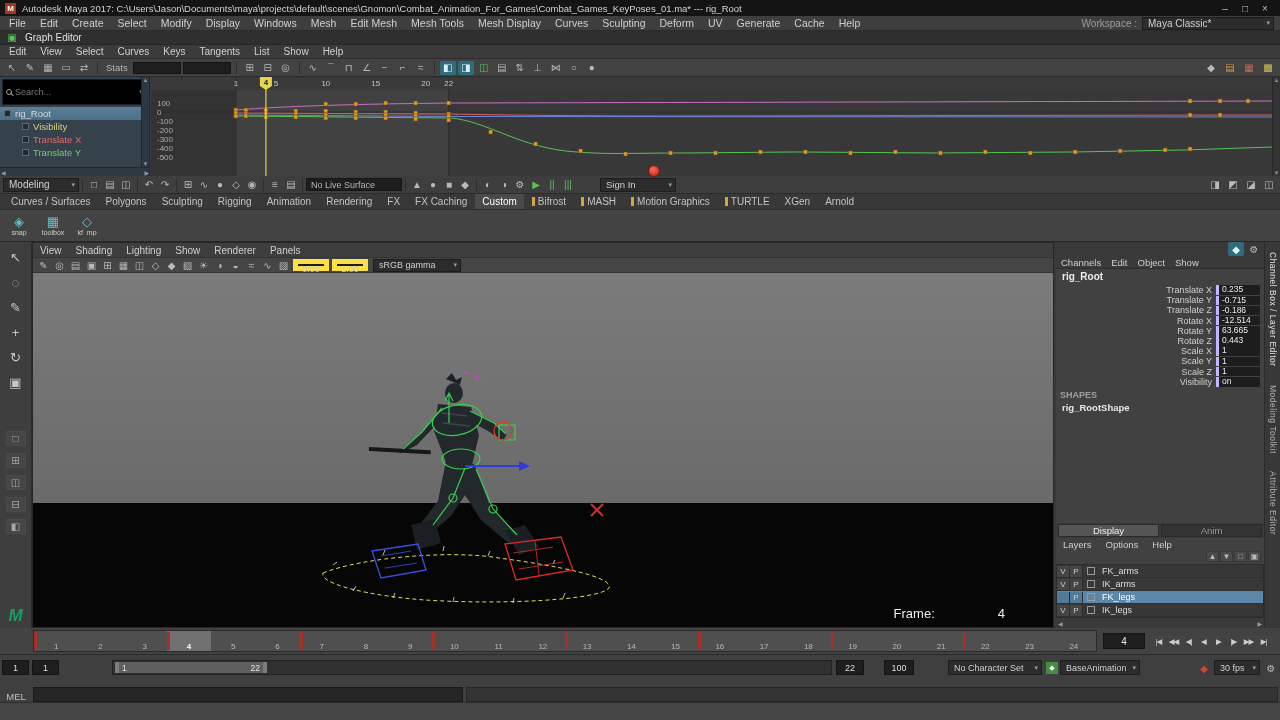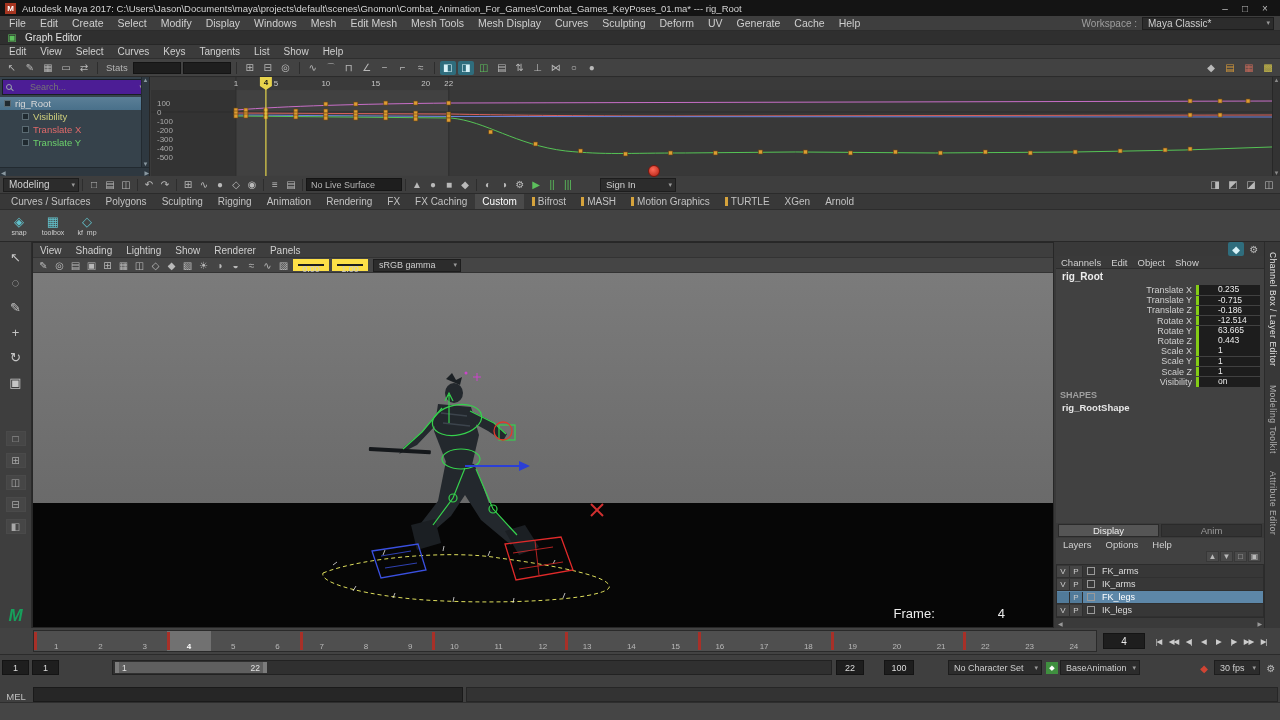--- a/index.html
+++ b/index.html
@@ -22,21 +22,21 @@
 .combo::after{content:"▾";position:absolute;right:3px;top:50%;transform:translateY(-55%);font-size:7px;color:#9a9a9a}
 #workspace .combo{width:132px}
 
 
 #ge{position:absolute;top:31px;left:0;width:1280px;height:145px;background:#3b3b3b}
 .ge-titlebar{height:14px;background:#2f2f2f;display:flex;align-items:center;gap:5px;padding:0 4px;font-size:10px;color:#e0e0e0;border-bottom:1px solid #262626}
 .ge-menus{height:14px;display:flex;align-items:center;font-size:10px;background:#3b3b3b;border-bottom:1px solid #2e2e2e;padding:0 2px}
 .ge-toolbar{height:18px;display:flex;align-items:center;background:#424242;border-bottom:1px solid #2b2b2b;padding:0 4px;gap:2px}
 .ge-body{position:relative;height:99px}
 .ge-outliner{position:absolute;left:0;top:0;width:150px;height:99px;background:#36424b;border-right:1px solid #262626;overflow:hidden}
-.ge-search{display:flex;align-items:center;margin:2px;height:16px;background:#4c1d95;border:1px solid #181f24;padding:0 3px;gap:18px}
+.ge-search{display:flex;align-items:center;margin:2px;height:26px;background:#000000;border:1px solid #181f24;padding:0 3px;gap:3px}
 .ge-search input{flex:1;background:transparent;border:none;outline:none;color:#b5b5b5;font-size:9px;font-family:inherit;min-width:0}
 .mag{width:6px;height:6px;border:1px solid #98a4aa;border-radius:50%;position:relative;display:inline-block;flex:0 0 auto}
 .mag::after{content:"";position:absolute;width:4px;height:1px;background:#98a4aa;transform:rotate(45deg);right:-3px;bottom:-1px}
 .caret-sm{font-size:7px;color:#9a9a9a}
 .tree-row{height:13px;display:flex;align-items:center;gap:4px;padding-left:4px;font-size:9.5px}
 .tree-row.child{padding-left:22px}
 .tree-row.sel{background:linear-gradient(#5b7f97,#49708a)}
 .bullet{width:7px;height:7px;background:#202a30;border:1px solid #5a6a72;flex:0 0 auto}
 .ge-ol-vscroll{position:absolute;right:0;top:0;width:8px;height:90px;background:#2e3840;border-left:1px solid #222a30;display:flex;flex-direction:column;justify-content:space-between;align-items:center;font-size:6px;color:#8a98a0}
 .ge-hscroll{position:absolute;left:0;bottom:0;width:150px;height:9px;background:#2e3840;border-top:1px solid #222a30;display:flex;justify-content:space-between;align-items:center;font-size:6px;color:#8a98a0;padding:0 1px}
@@ -94,21 +94,21 @@
 
 
 #cb{position:absolute;left:1056px;top:242px;width:208px;height:386px;background:#414141;display:flex;flex-direction:column}
 .cb-pins{flex:0 0 13px;display:flex;justify-content:flex-end;gap:2px;padding:0 2px;background:#393939}
 .cb-tabs{flex:0 0 13px;display:flex;align-items:center;font-size:9.5px;background:#3a3a3a;border-bottom:1px solid #2d2d2d}
 .cb-tabs .menu-item{padding:0 5px}
 .cb-node{flex:0 0 14px;font-size:10px;font-weight:bold;color:#ececec;padding:2px 0 0 6px}
 .cb-rows{flex:0 0 104px;padding-top:2px}
 .chan-row{height:10.2px;display:flex;align-items:center;justify-content:flex-end;padding-right:4px}
 .chan-name{font-size:9px;color:#cfcfcf;margin-right:4px}
-.chan-val{width:64px;height:9.5px;background:#1d1d1d;border-left:3px solid #84cc16;color:#ececec;font-size:8.5px;line-height:9.5px;padding-left:19px;overflow:hidden}
+.chan-val{width:44px;height:9.5px;background:#1d1d1d;border-left:3px solid #c4b5fd;color:#ececec;font-size:8.5px;line-height:9.5px;padding-left:3px;overflow:hidden}
 .cb-shapes{flex:0 0 12px;font-size:9px;color:#9f9f9f;font-weight:bold;padding-left:4px;margin-top:3px}
 .cb-shapenode{flex:0 0 13px;font-size:9.5px;font-weight:bold;color:#e6e6e6;padding-left:6px}
 .cb-empty{flex:1}
 .layer-tabs{flex:0 0 15px;display:flex;gap:2px;padding:1px 2px;background:#3a3a3a}
 .ltab{flex:1;text-align:center;font-size:9.5px;background:#333;color:#999;border:1px solid #2a2a2a;line-height:11px}
 .ltab.active{background:#555;color:#eee}
 .layer-menus{flex:0 0 13px;display:flex;font-size:9.5px;align-items:center}
 .layer-btns{flex:0 0 13px;display:flex;justify-content:flex-end;gap:1px;padding-right:3px}
 .layer-btns .ic{width:13px;height:11px;font-size:8px;background:#4a4a4a;border:1px solid #383838}
 .layer-list{flex:0 0 54px;background:#373737;border:1px solid #2c2c2c;overflow:hidden}

